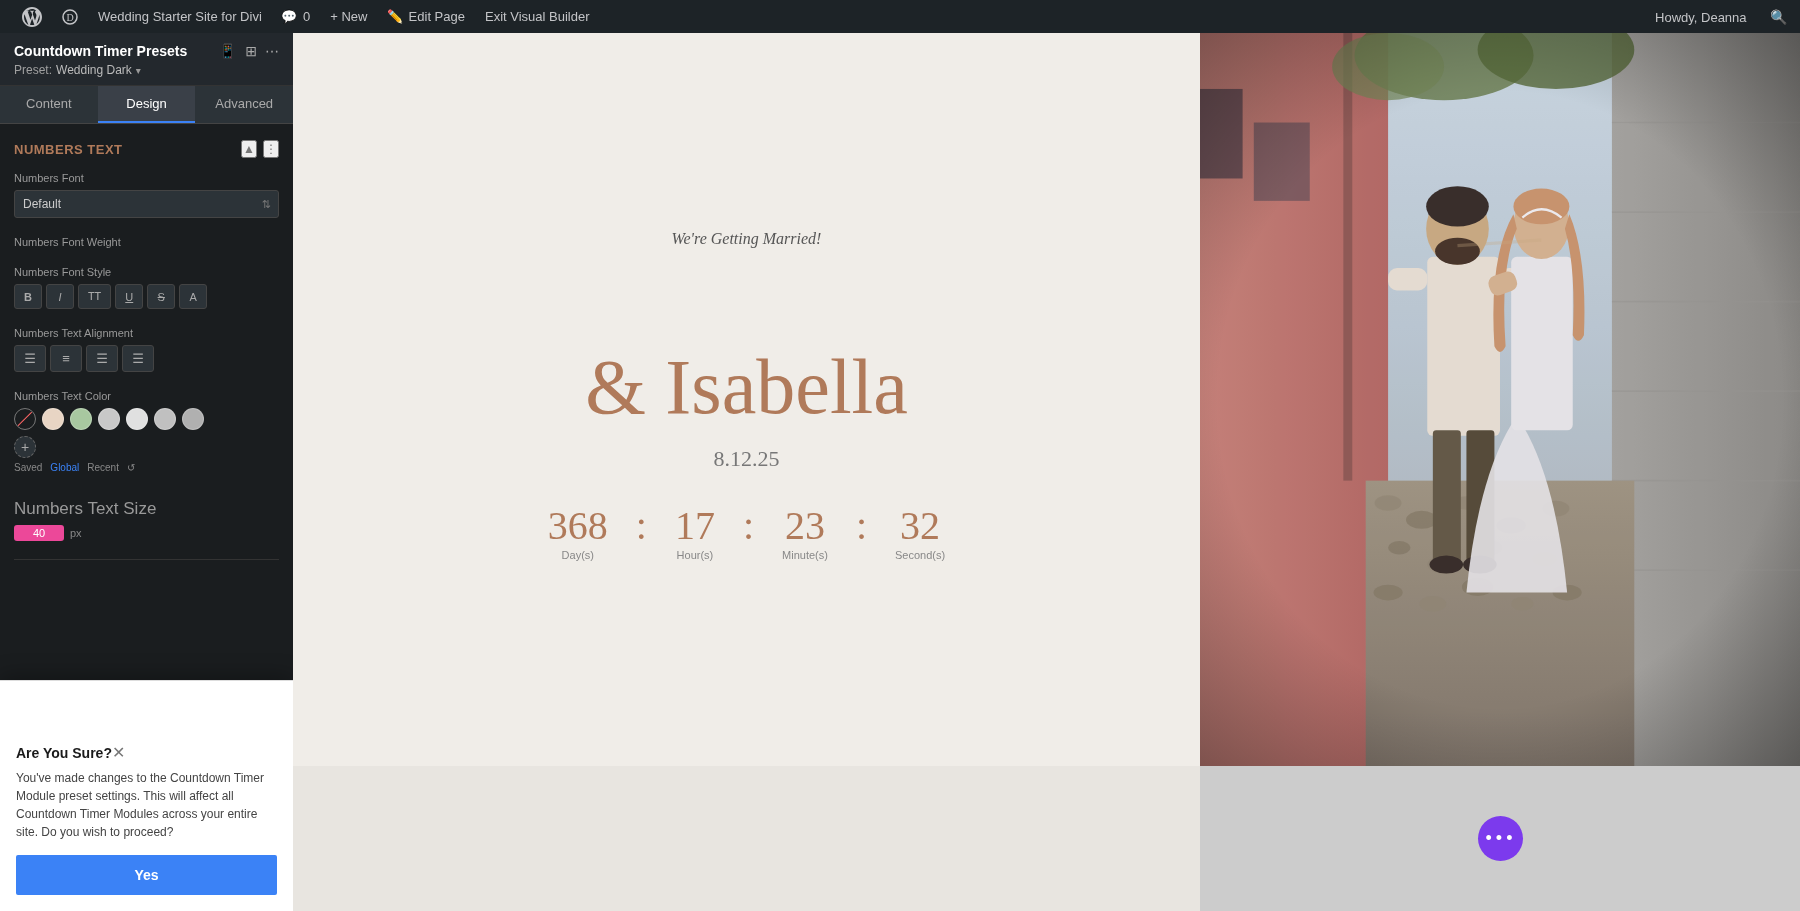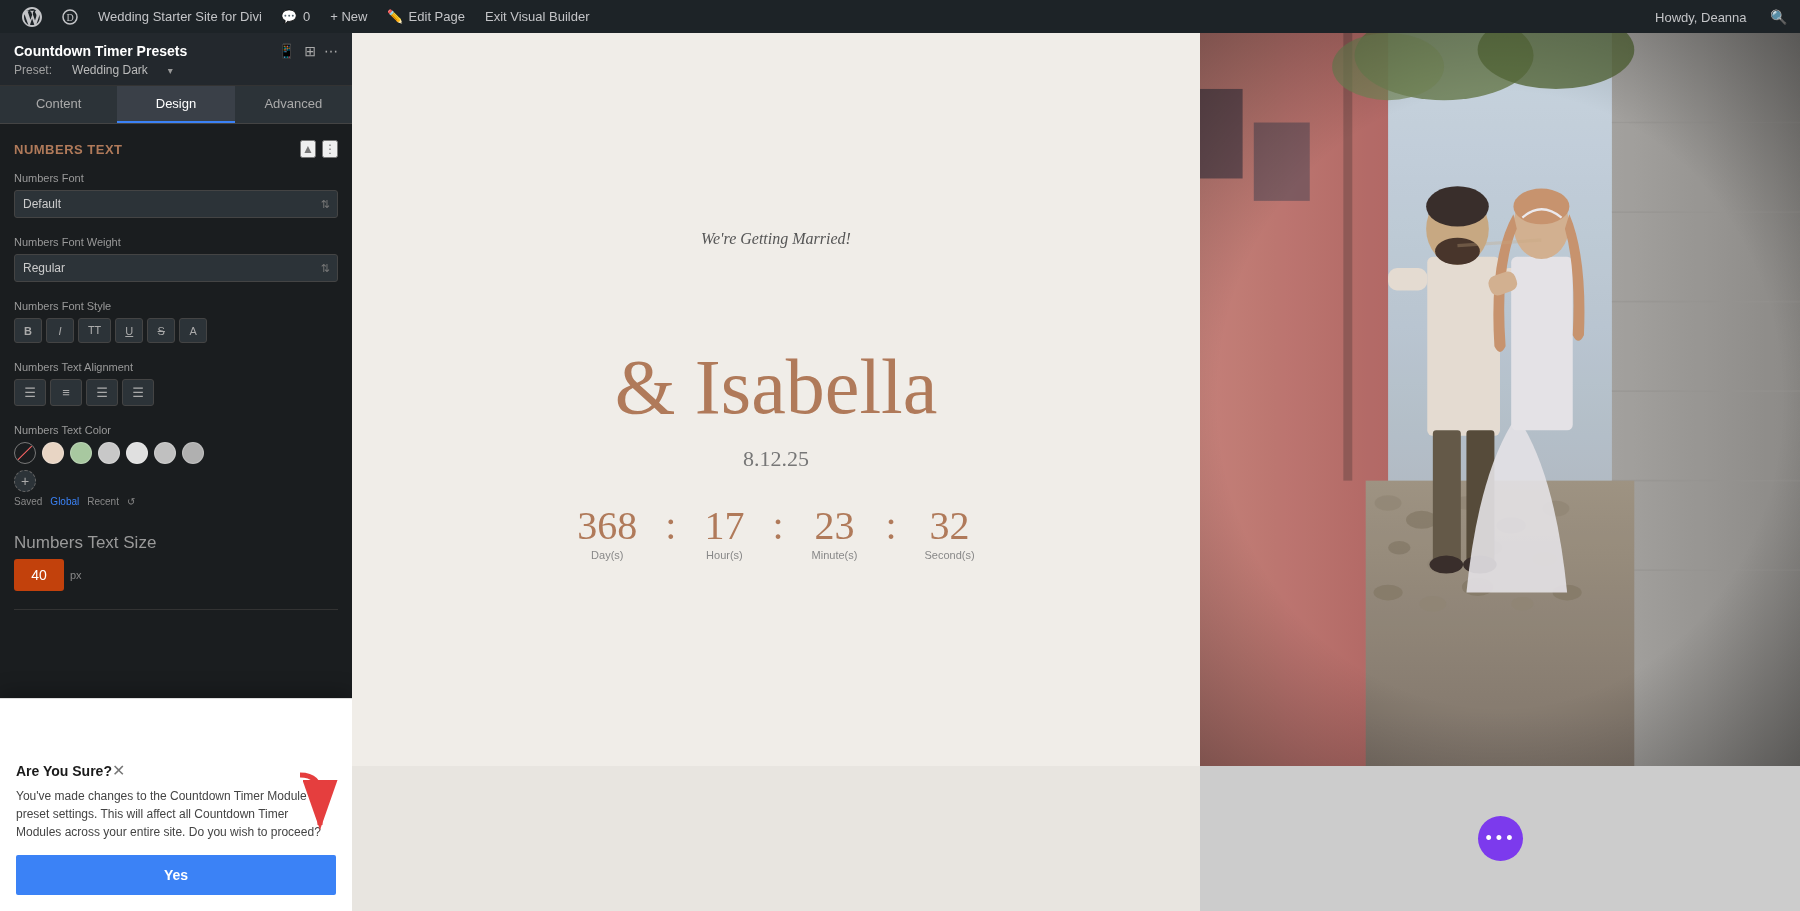--- a/index.html
+++ b/index.html
@@ -50,21 +50,21 @@
 
     
     .main-layout {
       display: flex;
       flex: 1;
       overflow: hidden;
     }
 
     
     .left-panel {
-      width: 352px;
+      width: 293px;
       background: #1a1d1f;
       display: flex;
       flex-direction: column;
       flex-shrink: 0;
       position: relative;
       overflow: hidden;
     }
 
     
     .panel-header {
@@ -93,21 +93,21 @@
       cursor: pointer;
       font-size: 14px;
       background: none;
       border: none;
     }
     .panel-preset {
       color: #a0a0a0;
       font-size: 12px;
       display: flex;
       align-items: center;
-      gap: 20px;
+      gap: 4px;
     }
     .panel-preset-name { color: #bbb; }
     .preset-arrow { font-size: 10px; color: #999; }
 
     
     .tab-bar {
       display: flex;
       background: #2c3338;
       border-bottom: 1px solid #444;
     }
@@ -497,25 +497,25 @@
       gap: 2px;
     }
 
     
     .num-size-section {
       padding-top: 8px;
     }
     .num-size-label { color: #999; font-size: 17px; margin-bottom: 6px; display: block; }
     .num-size-row { display: flex; gap: 6px; align-items: center; }
     .num-size-input {
-      background: #c2410c;
+      background: #ec4899;
       border: none;
       color: #fff;
-      font-size: 14px;
-      padding: 8px 8px;
+      font-size: 11px;
+      padding: 2px 8px;
       border-radius: 3px;
       width: 50px;
       text-align: center;
     }
   </style>
 </head>
 <body>
 
 <div class="wp-admin-bar">
   <div class="wp-admin-bar-left">
@@ -600,25 +600,20 @@
         <span class="field-label">Numbers Font</span>
         <div class="field-select-wrapper">
           <div class="field-select">
             <span>Default</span>
           </div>
         </div>
       </div>
 
       <div class="field-group">
         <span class="field-label">Numbers Font Weight</span>
-        <div class="field-select-wrapper">
-          <div class="field-select">
-            <span>Regular</span>
-          </div>
-        </div>
       </div>
 
       <div class="field-group">
         <span class="field-label">Numbers Font Style</span>
         <div class="font-style-row">
           <button class="style-btn"><b>B</b></button>
           <button class="style-btn"><i>I</i></button>
           <button class="style-btn" style="font-family:monospace;">TT</button>
           <button class="style-btn"><u>U</u></button>
           <button class="style-btn"><s>S</s></button>

